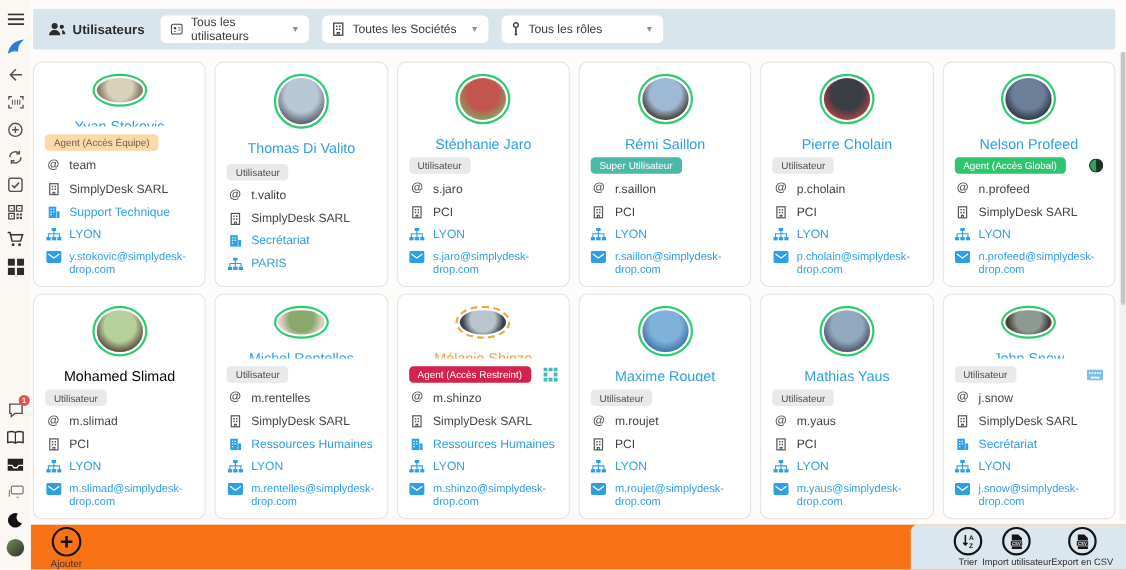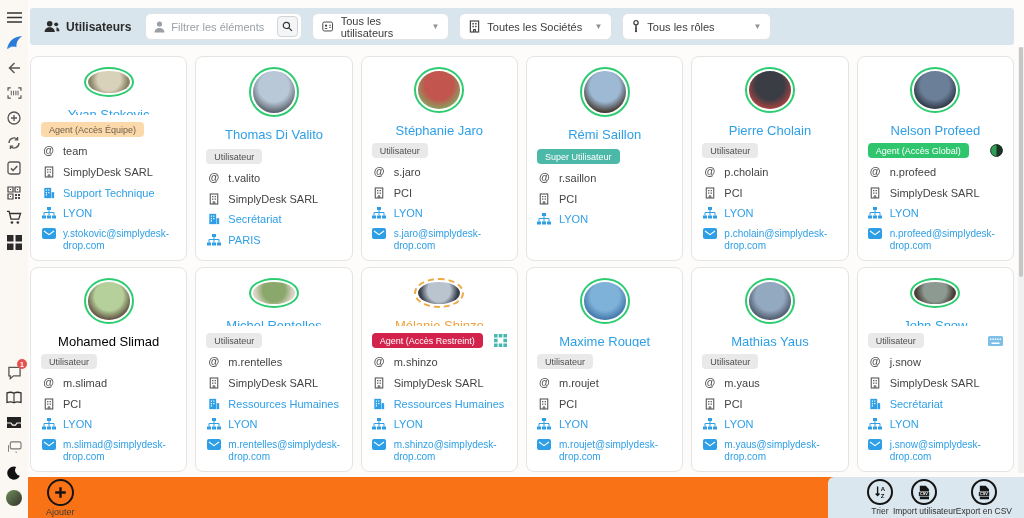--- a/index.html
+++ b/index.html
@@ -160,33 +160,20 @@
   <header class="topbar">
     <div class="tb-title">
       <svg width="16" height="13" viewBox="0 0 17 14">
           <circle cx="6" cy="4" r="3" fill="#2b2b2b"></circle>
           <path d="M.5 13c0-3.2 2.6-5.2 5.5-5.2s5.5 2 5.5 5.2z" fill="#2b2b2b"></path>
           <circle cx="13" cy="4.7" r="2.1" fill="#2b2b2b"></circle>
           <path d="M13.3 7.8c1.9.4 3.2 2 3.2 4.2h-3.1" fill="#2b2b2b"></path>
         </svg>
       <span class="t">Utilisateurs</span>
     </div>
-    <div class="tb-search">
-      <svg width="11" height="12" viewBox="0 0 11 12">
-          <circle cx="5.5" cy="3" r="2.6" fill="#9aa0a6"></circle>
-          <path d="M.5 11.5c0-2.9 2.3-4.6 5-4.6s5 1.7 5 4.6z" fill="#9aa0a6"></path>
-        </svg>
-      <input placeholder="Filtrer les éléments" style="">
-      <button class="search-btn">
-        <svg width="11" height="11" viewBox="0 0 12 12">
-            <circle cx="4.8" cy="4.8" r="3.4" fill="none" stroke="#333" stroke-width="1.3"></circle>
-            <path d="M7.5 7.5l3.3 3.3" stroke="#333" stroke-width="1.3"></path>
-          </svg>
-      </button>
-    </div>
     <div class="tb-select sel-users">
       <svg width="13" height="13" viewBox="0 0 14 14">
           <rect x="1" y="1.5" width="12" height="11" rx="2" fill="none" stroke="#444" stroke-width="1.2"></rect>
           <circle cx="5" cy="6" r="1.4" fill="#444"></circle>
           <path d="M3.2 10c.4-1.4 3.2-1.4 3.6 0z" fill="#444"></path>
           <path d="M8.8 5.5h2.4M8.8 8h2.4" stroke="#444" stroke-width="1"></path>
         </svg>
       <span>Tous les utilisateurs</span>
       <span class="caret">▼</span>
     </div>
@@ -390,20 +377,29 @@
       <span class="ric">
             <svg width="14" height="12" viewBox="0 0 14 12">
               <rect x="5" y="0" width="4" height="3" fill="#2e9fe6"></rect>
               <rect x="0" y="8.5" width="4" height="3" fill="#2e9fe6"></rect>
               <rect x="5" y="8.5" width="4" height="3" fill="#2e9fe6"></rect>
               <rect x="10" y="8.5" width="4" height="3" fill="#2e9fe6"></rect>
               <path d="M7 3v2.5M2 8.5V5.5h10v3M7 5.5v3" stroke="#2e9fe6" fill="none" stroke-width="1"></path>
             </svg>
           </span>
       <span class="rt">LYON</span>
+    </div>
+    <div class="row blue email">
+      <span class="ric">
+            <svg width="14" height="11" viewBox="0 0 14 11">
+              <rect width="14" height="11" rx="2" fill="#2e9fe6"></rect>
+              <path d="M2 3l5 3.6L12 3" stroke="#fff" fill="none" stroke-width="1.1"></path>
+            </svg>
+          </span>
+      <span class="rt">r.saillon@simplydesk-drop.com</span>
     </div>
   </div>
 
   <div class="card">
     <div class="avatar-ring" style="border-color: rgb(46, 204, 113); border-style: solid;">
           <div class="avatar-img" style="background: radial-gradient(circle at 50% 38%, rgb(59, 61, 69) 0px, rgb(59, 61, 69) 45%, rgb(168, 67, 63) 75%);"></div>
         </div>
     <div class="uname" style="color: rgb(46, 159, 230);">Pierre Cholain</div>
     <div class="badge-row">
       <span class="badge" style="background: rgb(233, 233, 233); color: rgb(79, 79, 79);">Utilisateur</span>

